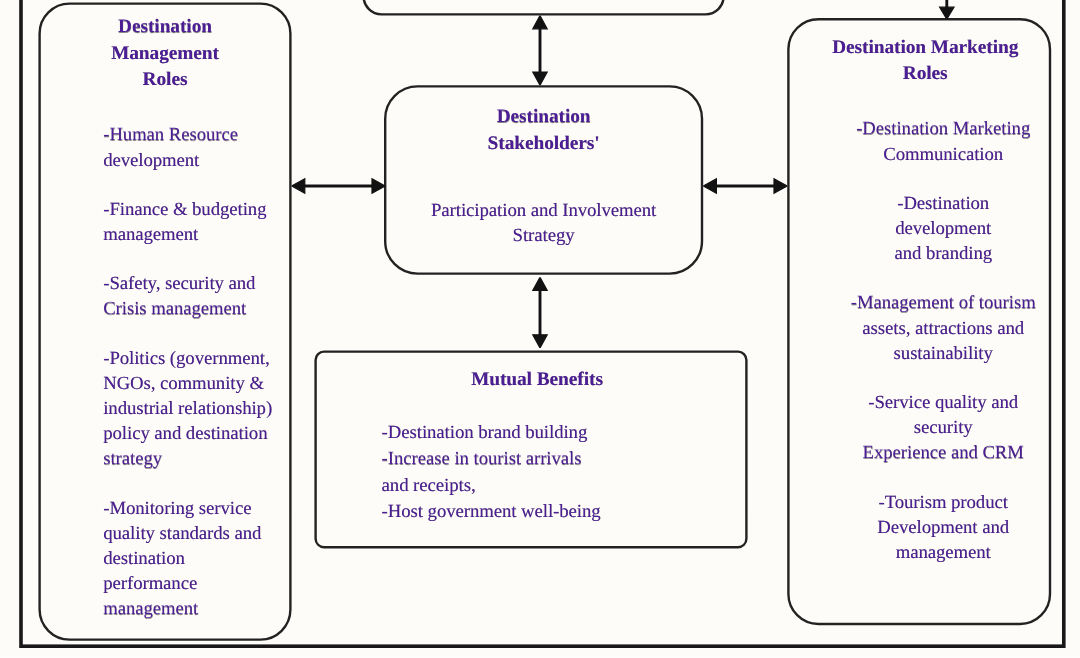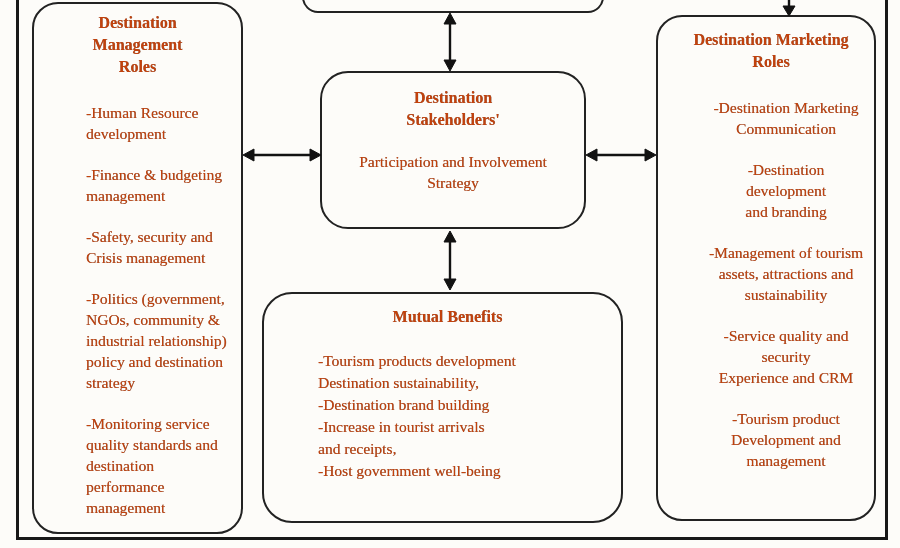--- a/index.html
+++ b/index.html
@@ -1,45 +1,45 @@
 <!DOCTYPE html>
 <html><head>
 <meta charset="utf-8">
 <style>
   html,body { margin:0; padding:0; background:#ffffff; }
   .page {
     position:relative; width:900px; height:548px; overflow:hidden;
     background:#fdfcf9;
     font-family:"Liberation Serif", serif;
-    color:#c2410c;
+    color:#4c1d95;
     text-shadow: 0.2px 0.2px 0.5px rgba(35,35,35,0.55);
   }
   .frame {
     position:absolute; box-sizing:border-box;
     left:16px; top:-12px; width:872px; height:552px;
     border:3px solid #181818;
   }
   .box {
     position:absolute; box-sizing:border-box;
     border:2px solid #222; background:#fdfcf9;
   }
   .box.top-partial   { left:302px; top:-34px; width:302px; height:47px; border-radius:16px; }
   .box.management    { left:32px;  top:2px;   width:211px; height:532px; border-radius:26px; padding:8px 12px 0 22px; }
   .box.stakeholders  { left:320px; top:71px;  width:266px; height:158px; border-radius:28px; padding:14px 10px 0 10px; text-align:center; }
   .box.marketing     { left:656px; top:15px;  width:220px; height:506px; border-radius:26px; padding:12px 10px 0 20px; }
-  .box.benefits      { left:262px; top:292px; width:361px; height:231px; border-radius:30px; padding:12px 14px 3px 24px; }
+  .box.benefits      { left:262px; top:292px; width:361px; height:165px; border-radius:8px; padding:12px 14px 3px 24px; }
 
   .title { font-weight:bold; font-size:16px; line-height:22px; text-align:center; }
   .title span { display:block; }
   .management .title { margin-right:10px; }
 
   .items { font-size:15.5px; line-height:21px; margin-top:24px;margin-left:30px; }
   .item  { white-space:pre-line; margin-bottom:20px; }
 
-  .stakeholders .body { margin-top:20px; font-size:15.5px; line-height:21px; }
+  .stakeholders .body { margin-top:34px; font-size:15.5px; line-height:21px; }
   .stakeholders .body span { display:block; }
 
   .benefits .title { text-align:center; }
   .benefits .items { line-height:22px; margin-top:22px; }
   .benefits .item  { margin-bottom:0; }
 
   .marketing .items { margin-top:24px;text-align:center; }
 
   .arrow { position:absolute; }
   .arrow line, .arrow polygon { stroke:#121212; fill:#121212; }
@@ -109,22 +109,20 @@
 Experience and CRM</div>
       <div class="item">-Tourism product
 Development and
 management</div>
     </div>
   </div>
 
   <div class="box benefits">
     <div class="title">Mutual Benefits</div>
     <div class="items">
-      <div class="item">-Tourism products development
-Destination sustainability,</div>
       <div class="item">-Destination brand building</div>
       <div class="item">-Increase in tourist arrivals
 and receipts,</div>
       <div class="item">-Host government well-being</div>
     </div>
   </div>
 
   <svg class="arrow" style="left:440px; top:13px;" width="20" height="58" viewBox="0 0 20 58">
     <line x1="10" y1="8" x2="10" y2="50"></line>
     <polygon points="10,0 4,11 16,11"></polygon>

